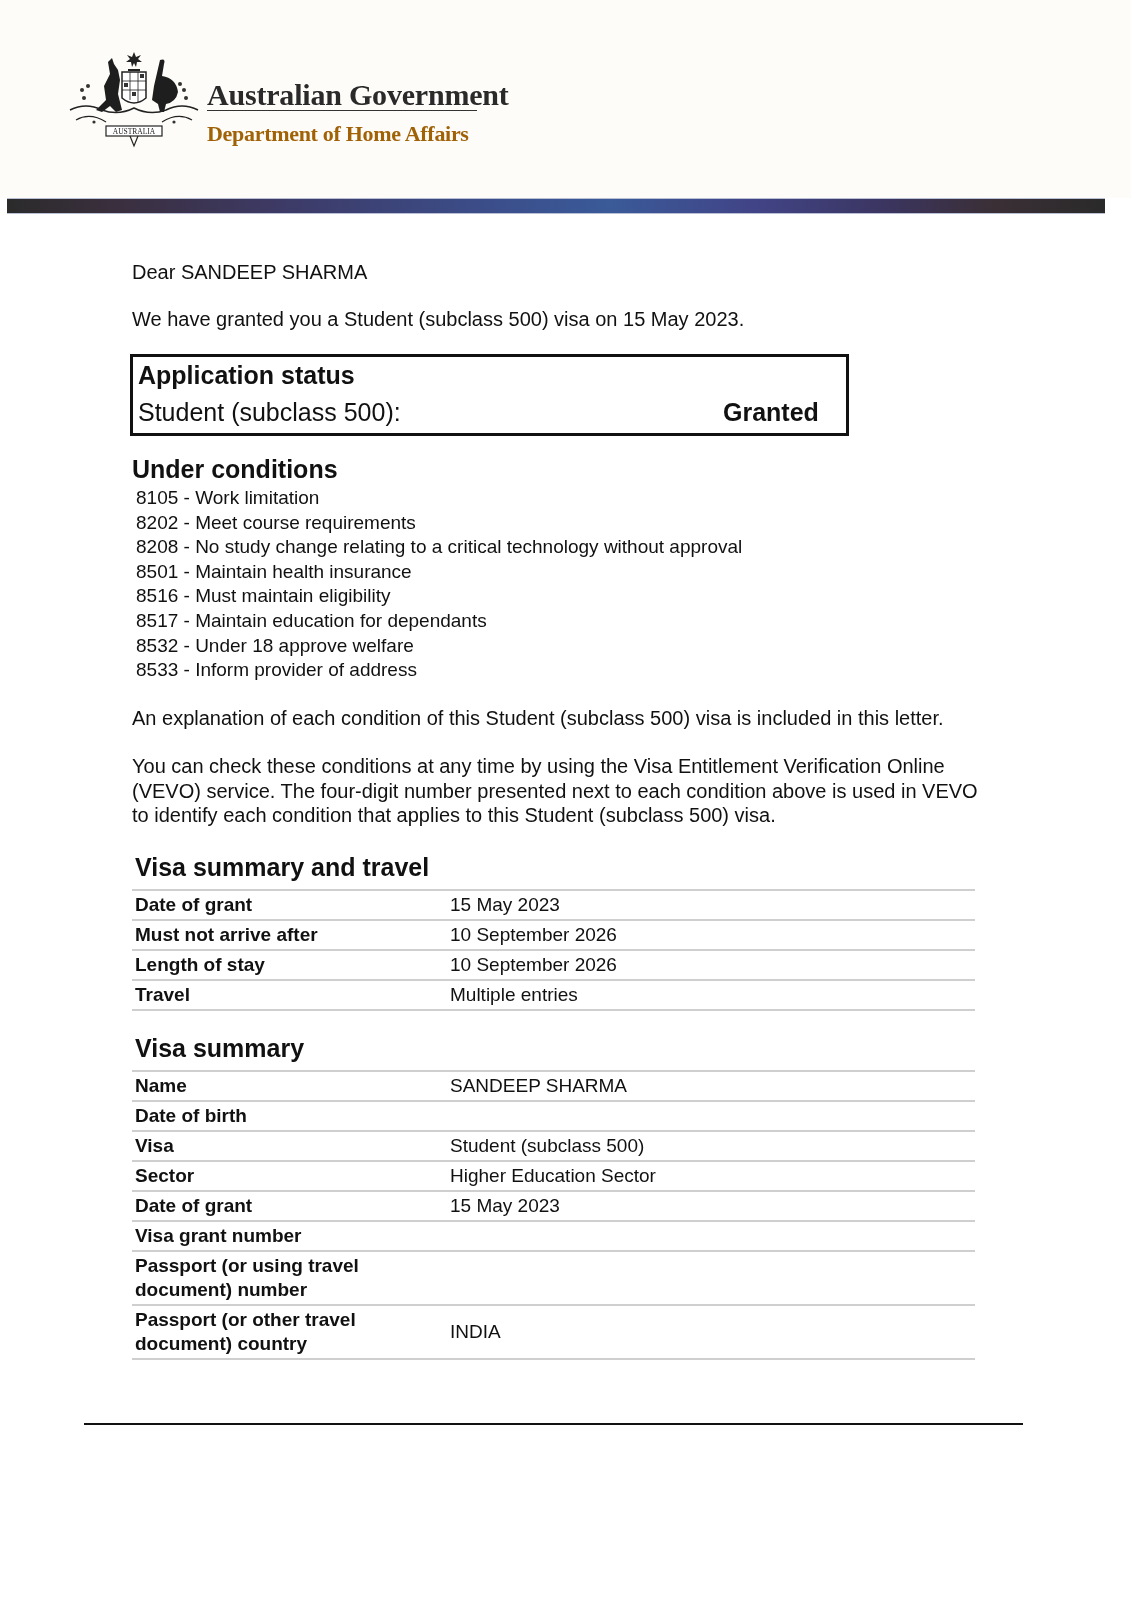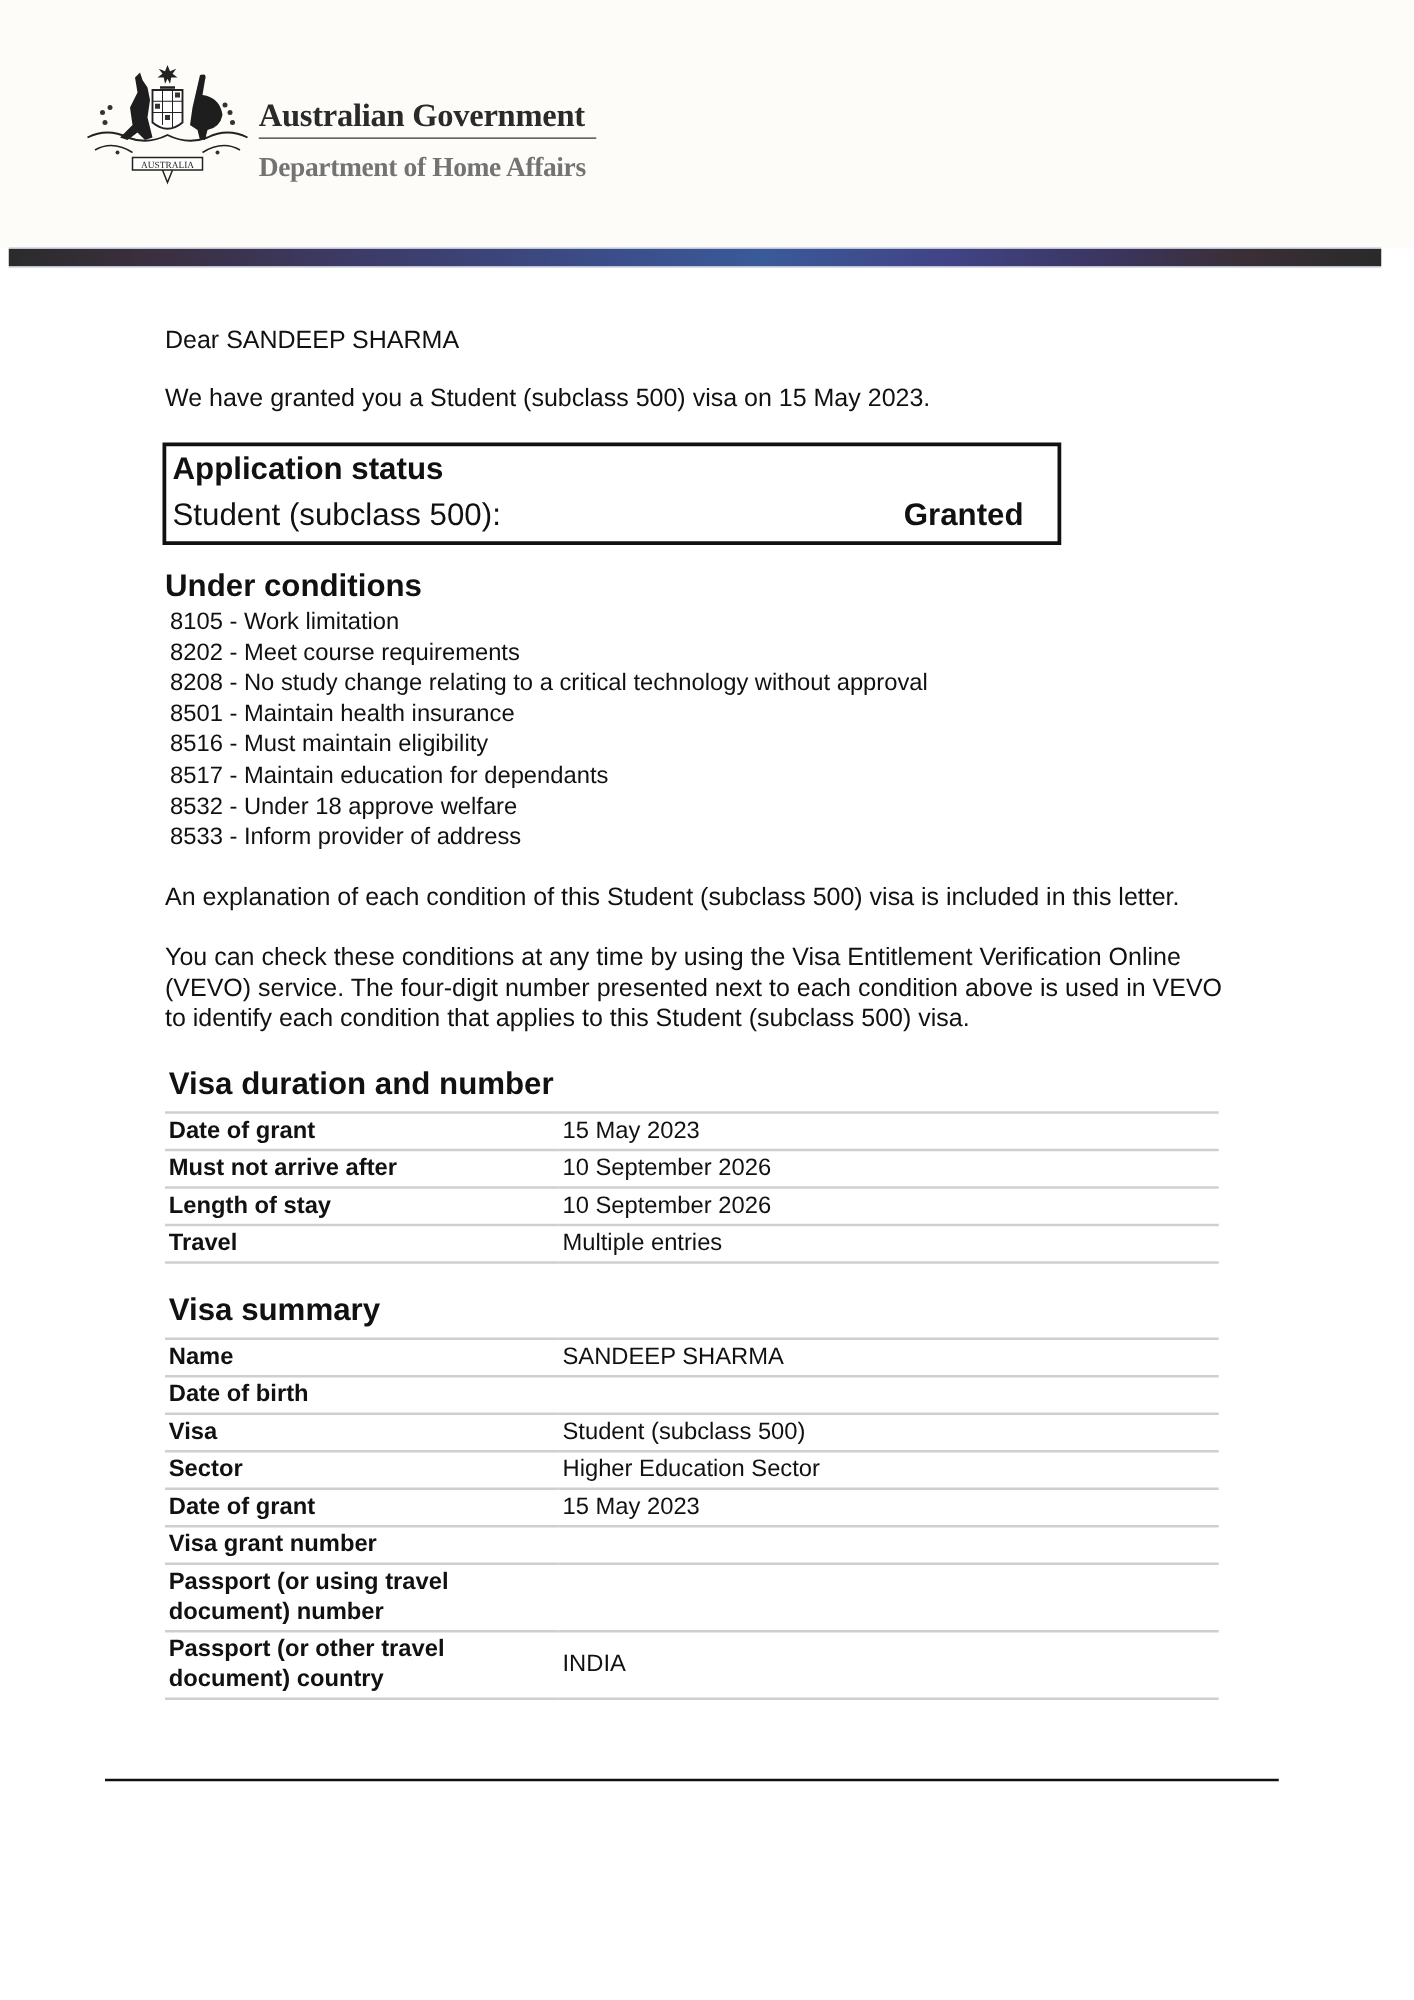--- a/index.html
+++ b/index.html
@@ -8,29 +8,29 @@
 
   .header {
     position: absolute; left: 0; top: 0; width: 1131px; height: 198px;
     background: #fdfcf8;
   }
   .crest {
     position: absolute; left: 66px; top: 50px; width: 136px; height: 100px;
   }
   .gov-title {
     position: absolute; left: 207px; top: 78px;
-    font-family: "Liberation Serif", serif; font-weight: bold; font-size: 26px; color: #2a2a2a;
+    font-family: "Liberation Serif", serif; font-weight: bold; font-size: 30px; color: #2a2a2a;
     letter-spacing: -0.2px;
   }
   .gov-rule {
     position: absolute; left: 207px; top: 110px; width: 270px; height: 1px; background: #333;
   }
   .dept-title {
     position: absolute; left: 207px; top: 121px;
-    font-family: "Liberation Serif", serif; font-weight: bold; font-size: 22px; color: #737373;
+    font-family: "Liberation Serif", serif; font-weight: bold; font-size: 22px; color: #a16207;
     letter-spacing: -0.3px;
   }
   .band {
     position: absolute; left: 7px; top: 198px; width: 1098px; height: 16px;
     background: linear-gradient(90deg, #2b2b2b 0%, #3a2f3e 10%, #3d3a66 25%, #3b4f8c 45%, #3a5a98 55%, #414487 68%, #3b3560 80%, #3a2f35 90%, #2a2a2a 100%);
     border-top: 1px solid #b9bfd4; border-bottom: 1px solid #b9bfd4;
   }
 
   .p { position: absolute; left: 132px; font-size: 20px; line-height: 24.5px; color: #111; }
   .salutation { top: 260px; }
@@ -132,21 +132,21 @@
   <li>8501 - Maintain health insurance</li>
   <li>8516 - Must maintain eligibility</li>
   <li>8517 - Maintain education for dependants</li>
   <li>8532 - Under 18 approve welfare</li>
   <li>8533 - Inform provider of address</li>
 </ul>
 
 <div class="p explain">An explanation of each condition of this Student (subclass 500) visa is included in this letter.</div>
 <div class="p vevo">You can check these conditions at any time by using the Visa Entitlement Verification Online (VEVO) service. The four-digit number presented next to each condition above is used in VEVO to identify each condition that applies to this Student (subclass 500) visa.</div>
 
-<div class="h2 duration-heading">Visa duration and number</div>
+<div class="h2 duration-heading">Visa summary and travel</div>
 <table class="kv duration-table">
   <tbody>
       <tr>
     <td class="k">Date of grant</td>
     <td class="v">15 May 2023</td>
   </tr>
   <tr>
     <td class="k">Must not arrive after</td>
     <td class="v">10 September 2026</td>
   </tr>

